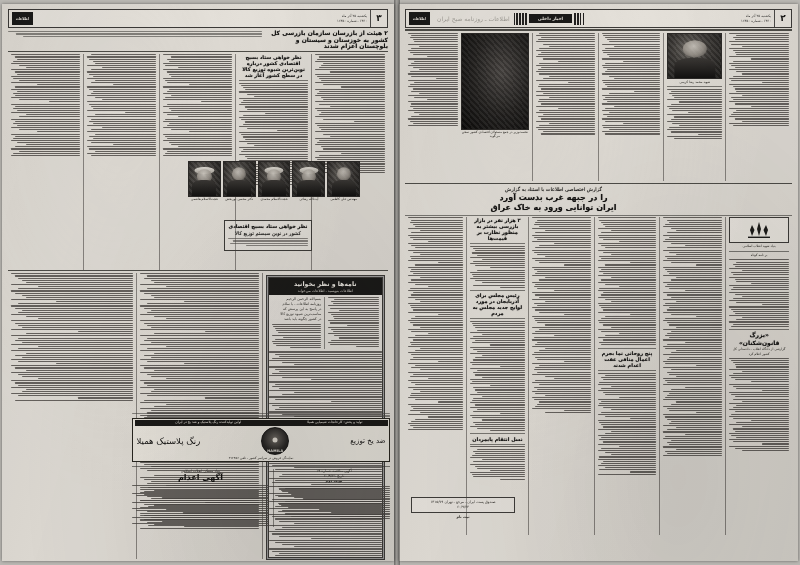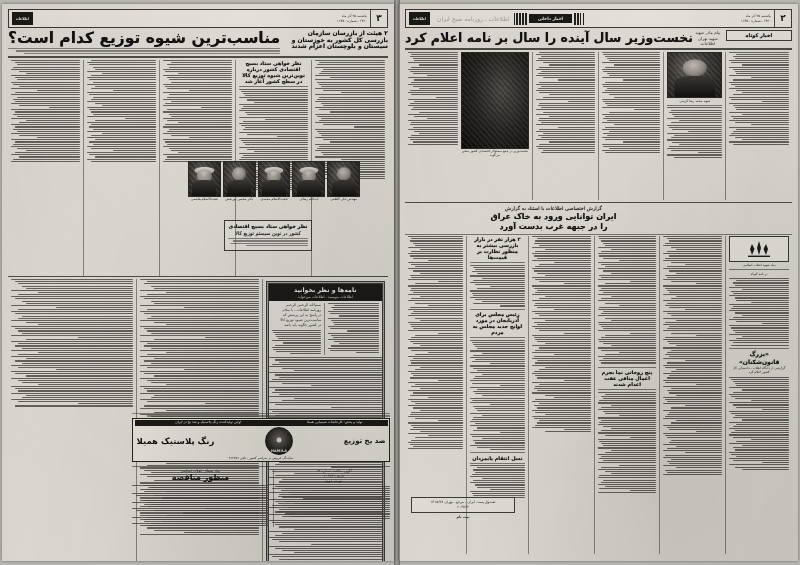--- a/index.html
+++ b/index.html
@@ -149,21 +149,21 @@
   .emblem{
     width:100%;height:26px;background:#e7e3dc;border:1px solid #3d3b38;
     display:flex;align-items:center;justify-content:center;box-sizing:border-box;
   }
   .emblem svg{display:block;}
 
   
   .ad-hamila{border:1.6px solid #27251f;padding:1.5px;box-sizing:border-box;background:#e6e2da;}
   .ad-top{background:#1b1a18;color:#eee9e1;font-size:3.4px;line-height:5.2px;text-align:center;white-space:nowrap;}
   .ad-body{display:flex;align-items:center;justify-content:space-between;gap:2px;padding:1px 2px;}
-  .ad-word{font-weight:bold;font-size:8.5px;line-height:10px;color:#121110;white-space:nowrap;letter-spacing:-.4px;}
+  .ad-word{font-weight:normal;font-size:8.5px;line-height:10px;color:#121110;white-space:nowrap;letter-spacing:-.4px;}
   .ad-word.sm{font-size:7px;}
   .ad-disc{
     width:26px;height:26px;border-radius:50%;flex:0 0 auto;
     background:radial-gradient(circle at 50% 42%, #6d6862 0%, #2a2826 58%, #141312 100%);
     border:1px solid #1a1918;position:relative;
   }
   .ad-disc .dot{position:absolute;left:50%;top:46%;transform:translate(-50%,-50%);
     width:5px;height:5px;border-radius:50%;background:#d9d4cb;}
   .ad-disc .nm{position:absolute;left:0;right:0;bottom:1px;text-align:center;
     font-size:3.4px;font-weight:bold;color:#e9e5dd;letter-spacing:.2px;}
@@ -198,21 +198,20 @@
         <div class="mh-badge">
           <span>اطلاعات</span>
         </div>
       </div>
 
       <div style="display:flex;align-items:flex-start;margin-top:2px;">
         <div style="width:126px;padding-left:4px;box-sizing:border-box;">
           <div class="hl hl-sm" style="text-align:right;white-space:normal;line-height:6.5px;">۲ هیئت از بازرسان سازمان بازرسی کل کشور به خوزستان و سیستان و بلوچستان اعزام شدند</div>
         </div>
         <div style="flex:1;">
-          <div class="hl hl-xl">مناسب‌ترین شیوه توزیع کدام است؟</div>
           <div class="txt pale" style="margin-top:1px;">
             <div class="ln s1"></div>
               <div class="ln s4"></div>
               <div class="ln s2"></div>
           </div>
         </div>
       </div>
       <div class="rule thick" style="margin-top:1px;"></div>
 
       <div class="cols" style="height:216px;margin-top:2px;">
@@ -938,21 +937,21 @@
                 <div class="ln s8"></div>
                 <div class="ln s6"></div>
               <div class="ln s1"></div>
                 <div class="ln s2"></div>
                 <div class="ln s3"></div>
                 <div class="ln s7"></div>
             </div>
           </div>
           <div style="width:55%;border-right:1px solid rgba(60,57,53,.55);padding-right:4px;">
             <div class="tender-kicker">بنیاد مسکن انقلاب اسلامی</div>
-            <div class="tender-title">منظور مناقصه</div>
+            <div class="tender-title">آگهی اعدام</div>
             <div class="txt dense" style="margin-top:2px;">
               <div class="ln s1"></div>
                 <div class="ln s3"></div>
                 <div class="ln s2"></div>
                 <div class="ln s8"></div>
               <div class="ln s1"></div>
                 <div class="ln s4"></div>
                 <div class="ln s5"></div>
                 <div class="ln s2"></div>
               <div class="ln s1"></div>
@@ -1000,35 +999,20 @@
               <i></i>
               <i></i>
           </div>
         </div>
         <div class="mh-ghost">اطلاعات ـ روزنامه صبح ایران</div>
         <div class="mh-badge">
           <span>اطلاعات</span>
         </div>
       </div>
 
-      <div style="display:flex;align-items:flex-start;margin-top:2px;">
-        <div style="width:78px;box-sizing:border-box;padding-left:3px;">
-          <div class="box" style="padding:1px 2px;">
-            <div class="hl hl-xs">اخبار کوتاه</div>
-          </div>
-        </div>
-        <div style="width:34px;">
-          <div class="kicker">پیام مادر شهید</div>
-          <div class="kicker">شهید تهران</div>
-          <div class="kicker">اطلاعات</div>
-        </div>
-        <div style="flex:1;">
-          <div class="hl hl-lg">نخست‌وزیر سال آینده را سال بر نامه اعلام کرد</div>
-        </div>
-      </div>
       <div class="rule thick" style="margin-top:1px;"></div>
 
       <div class="cols" style="height:148px;margin-top:2px;">
 
         <div class="col" style="width:17%;">
           <div class="txt dense">
             <div class="ln s1"></div>
               <div class="ln s3"></div>
               <div class="ln s2"></div>
               <div class="ln s8"></div>
@@ -1273,22 +1257,22 @@
           </div>
         </div>
       </div>
 
       <div class="rule"></div>
 
       <div style="display:flex;align-items:flex-start;margin-top:2px;">
         <div style="width:90px;"></div>
         <div style="flex:1;">
           <div class="hl hl-xs" style="font-weight:normal;">گزارش اختصاصی اطلاعات با استناد به گزارش</div>
+          <div class="hl hl-md">را در جبهه غرب بدست آورد</div>
           <div class="hl hl-md">ایران توانایی ورود به خاک عراق</div>
-          <div class="hl hl-md">را در جبهه غرب بدست آورد</div>
         </div>
       </div>
       <div class="rule thin"></div>
 
       <div class="cols" style="height:318px;margin-top:2px;">
 
         <div class="col" style="width:17%;">
           <div class="emblem">
             <svg width="34" height="20" viewBox="0 0 34 20" aria-hidden="true">
               <g fill="#1b1a18">

